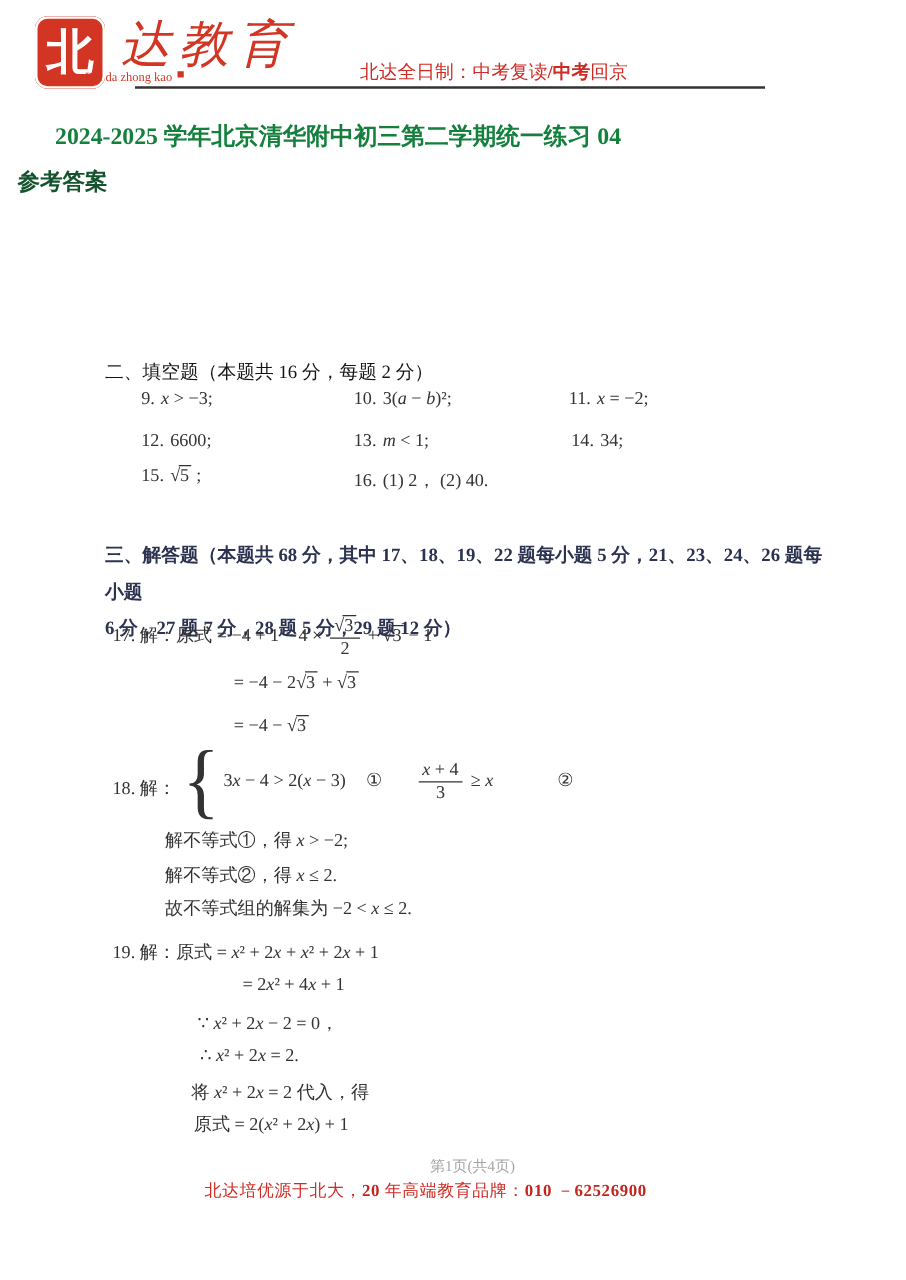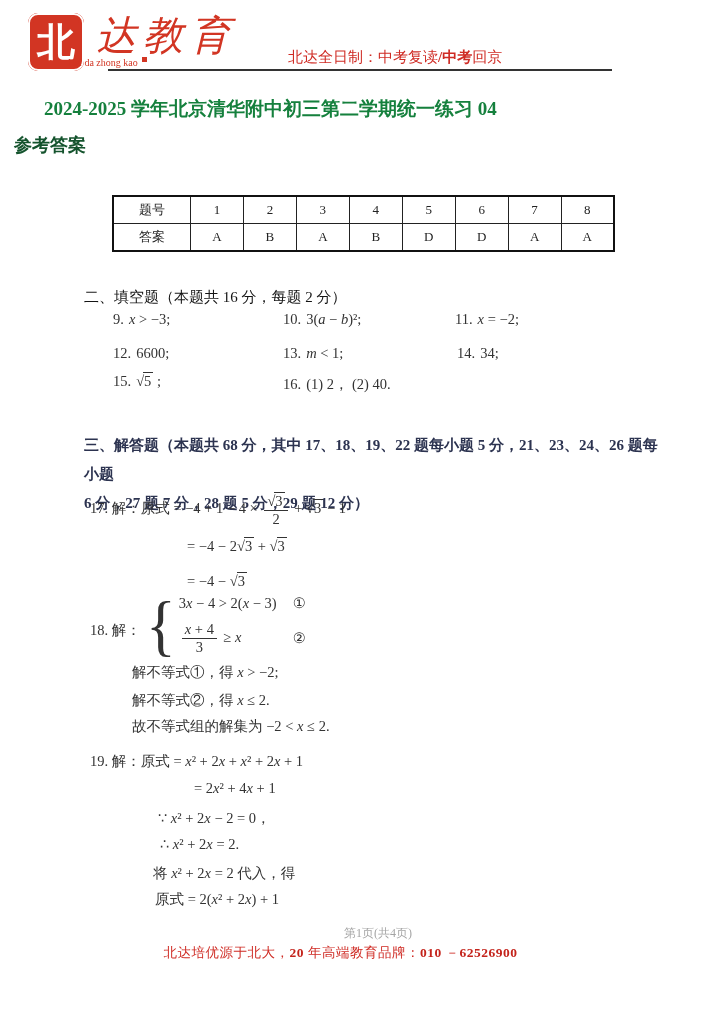--- a/index.html
+++ b/index.html
@@ -53,21 +53,21 @@
   .sq{display:inline-block;white-space:nowrap;}
   .sq .v{display:inline-block;border-top:1.5px solid currentColor;padding:0 2px 0 1px;margin-left:-1px;}
 
   .p17l0{left:90px;top:492px}
   .p17l1{left:187px;top:537px}
   .p17l2{left:187px;top:572px}
 
   .p18label{left:90px;top:621px}
   .sys{position:absolute;left:146px;top:594px;display:flex;align-items:center;font-size:14.5px;color:#333;}
   .sys .brace{font-size:62px;font-weight:normal;line-height:1;transform:scaleY(1.08);margin-right:3px;color:#333;}
-  .sys .rows{display:flex;flex-direction:column;gap:9px;}
+  .sys .rows{display:flex;flex-direction:row;gap:26px;}
   .sys .row{display:grid;grid-template-columns:114px auto;align-items:center;white-space:nowrap;}
   .p18l0{left:132px;top:663px}
   .p18l1{left:132px;top:691px}
   .p18l2{left:132px;top:717px}
 
   .p19l0{left:90px;top:752px}
   .p19l1{left:194px;top:780px}
   .p19l2{left:158px;top:809px}
   .p19l3{left:160px;top:836px}
   .p19l4{left:153px;top:864px}
@@ -94,46 +94,20 @@
     <span class="bullet"></span>
   </div>
   <div class="slogan">
     <span>北达全日制：中考复读</span><b>/中考</b><span>回京</span>
   </div>
   <div class="rule"></div>
 
   <div class="title1">2024-2025 学年北京清华附中初三第二学期统一练习 04</div>
   <div class="title2">参考答案</div>
 
-  <table class="choice-table">
-      <tbody id="ct-body">
-        <tr>
-          <td class="lbl">题号</td>
-          <td>1</td>
-          <td>2</td>
-          <td>3</td>
-          <td>4</td>
-          <td>5</td>
-          <td>6</td>
-          <td>7</td>
-          <td>8</td>
-        </tr>
-        <tr>
-          <td class="lbl">答案</td>
-          <td>A</td>
-          <td>B</td>
-          <td>A</td>
-          <td>B</td>
-          <td>D</td>
-          <td>D</td>
-          <td>A</td>
-          <td>A</td>
-        </tr>
-      </tbody>
-    </table>
 
   <div class="h2">二、填空题（本题共 16 分，每题 2 分）</div>
   <div class="fill-item fi0"><span class="no">9.</span><span class="m"><i>x</i> &gt; −3;</span></div>
   <div class="fill-item fi1"><span class="no">10.</span><span class="m">3(<i>a</i> − <i>b</i>)²;</span></div>
   <div class="fill-item fi2"><span class="no">11.</span><span class="m"><i>x</i> = −2;</span></div>
   <div class="fill-item fi3"><span class="no">12.</span><span class="m">6600;</span></div>
   <div class="fill-item fi4"><span class="no">13.</span><span class="m"><i>m</i> &lt; 1;</span></div>
   <div class="fill-item fi5"><span class="no">14.</span><span class="m">34;</span></div>
   <div class="fill-item fi6"><span class="no">15.</span><span class="m"><span class="sq"><span>√</span><span class="v">5</span></span> ;</span></div>
   <div class="fill-item fi7"><span class="no">16.</span><span class="m">(1) 2，  (2) 40.</span></div>

